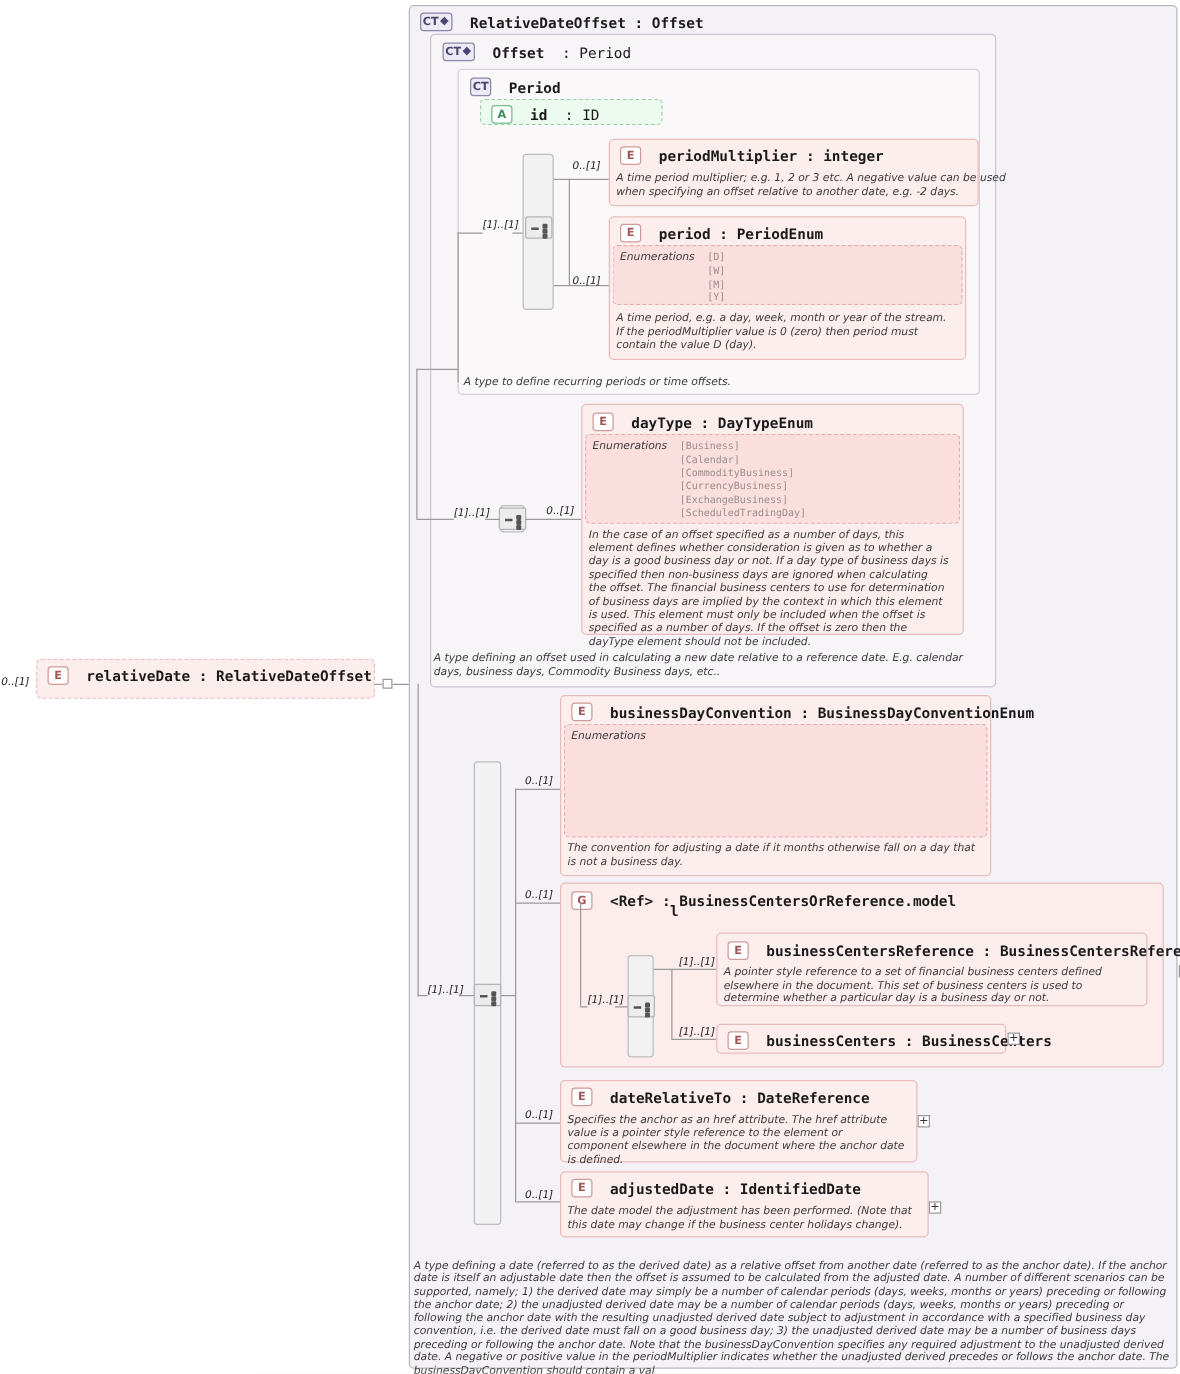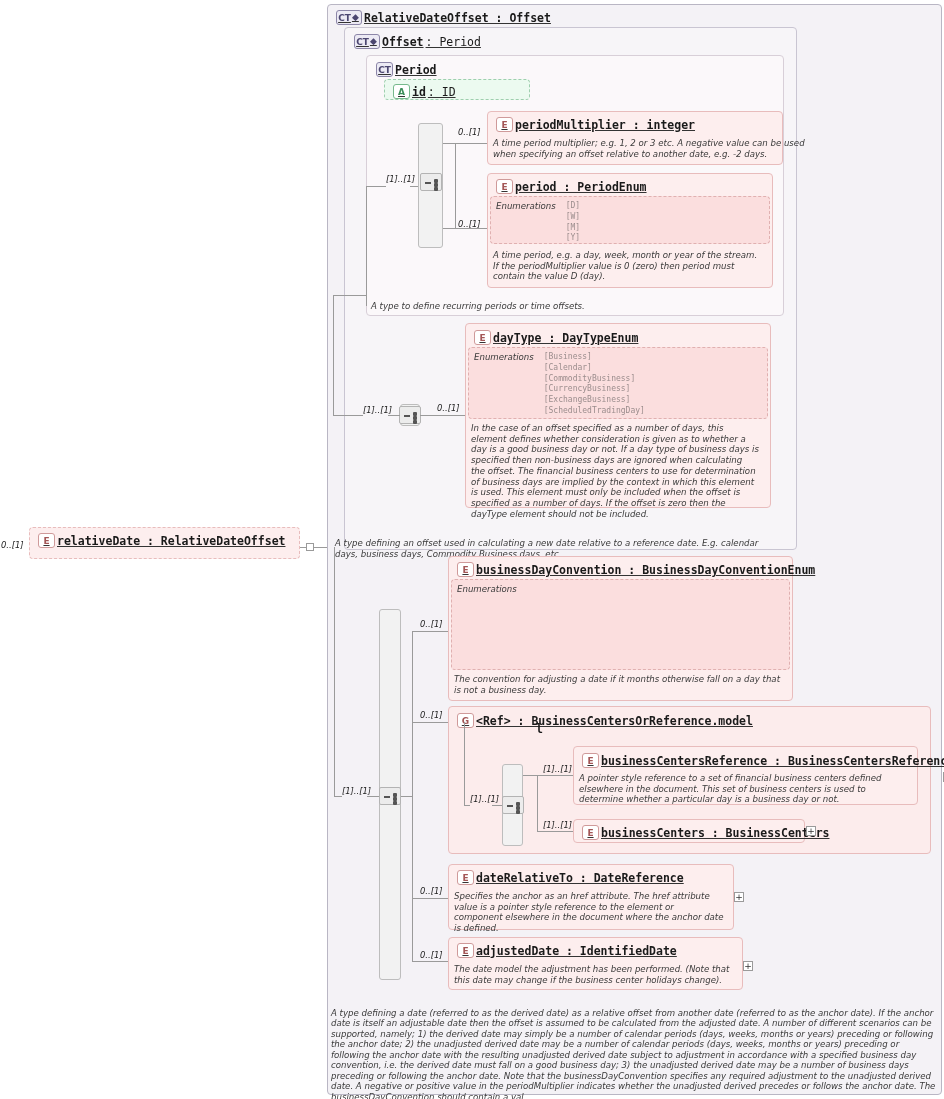--- a/index.html
+++ b/index.html
@@ -47,24 +47,23 @@
   .box.elem.dashed { border-style: dashed; }
   .box.group {
     background: #fcecec;
     border: 1px solid #e8bcbc;
   }
 
   
   .titlerow {
     display: flex;
     align-items: center;
-    gap: 2px;
+    gap: 14px;
     padding: 4px 6px 2px 5px;
     white-space: nowrap;
-    text-decoration: underline;
   }
   .label {
     font-family: "DejaVu Sans Mono", monospace;
     font-size: 11.5px;
     color: #1a1a1a;
     font-weight: bold;
     letter-spacing: 0px;
   }
   .label.norm { font-weight: normal; }
 
@@ -297,21 +296,21 @@
       <div>[Calendar]</div>
       <div>[CommodityBusiness]</div>
       <div>[CurrencyBusiness]</div>
       <div>[ExchangeBusiness]</div>
       <div>[ScheduledTradingDay]</div>
     </div>
   </div>
   <div class="doc" style="position:absolute; left:465px; top:420px; width:300px;">In the case of an offset specified as a number of days, this element defines whether consideration is given as to whether a day is a good business day or not. If a day type of business days is specified then non-business days are ignored when calculating the offset. The financial business centers to use for determination of business days are implied by the context in which this element is used. This element must only be included when the offset is specified as a number of days. If the offset is zero then the dayType element should not be included.</div>
   <div class="card" style="left:437px; top:403px;">0..[1]</div>
 
-  <div class="docplain" style="position:absolute; left:335px; top:522px; width:440px;margin-top:16px;">A type defining an offset used in calculating a new date relative to a reference date. E.g. calendar days, business days, Commodity Business days, etc..</div>
+  <div class="docplain" style="position:absolute; left:347px; top:522px; width:440px;">A type defining an offset used in calculating a new date relative to a reference date. E.g. calendar days, business days, Commodity Business days, etc..</div>
 
   <div class="box elem dashed" style="left:29px; top:527px; width:271px; height:32px;"></div>
   <div class="titlerow" style="position:absolute; left:33px; top:529px;">
     <span class="badge e">E</span>
     <span class="label">relativeDate : RelativeDateOffset</span>
   </div>
   <div class="card" style="left:1px; top:540px;">0..[1]</div>
   <div class="ln lnh" style="left:300px; top:547px; width:6px;"></div>
   <div class="linkconn" style="left:306px; top:543px;"></div>
   <div class="ln lnh" style="left:314px; top:547px; width:13px;"></div>

